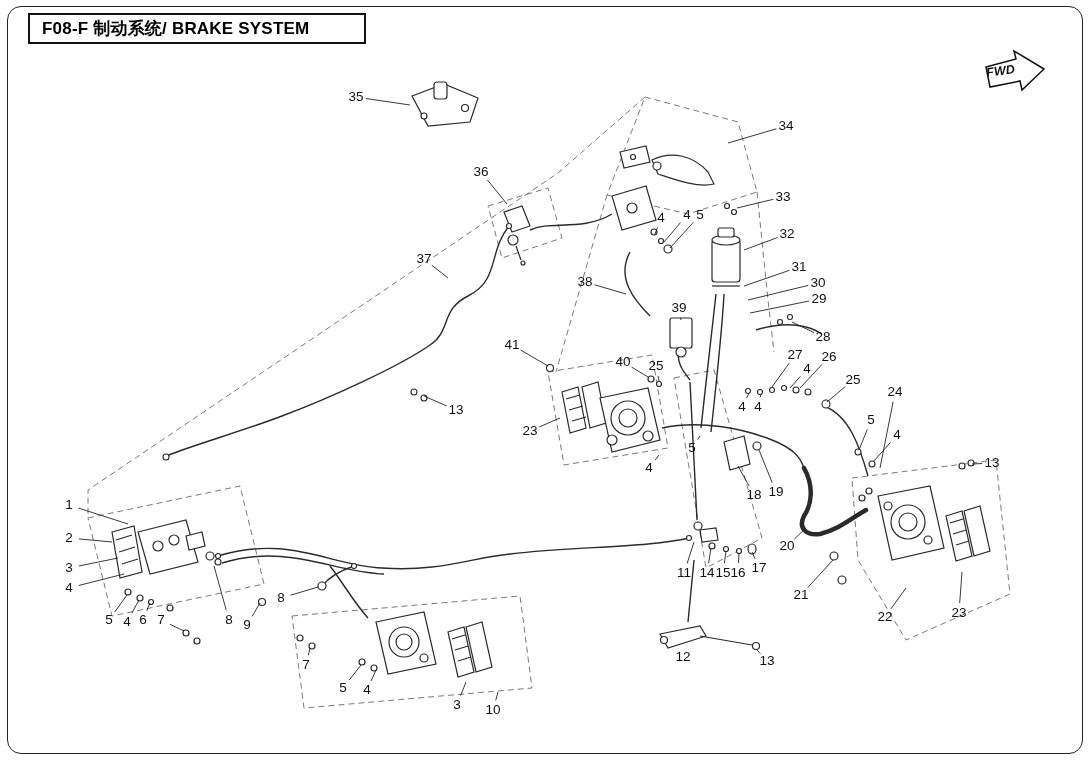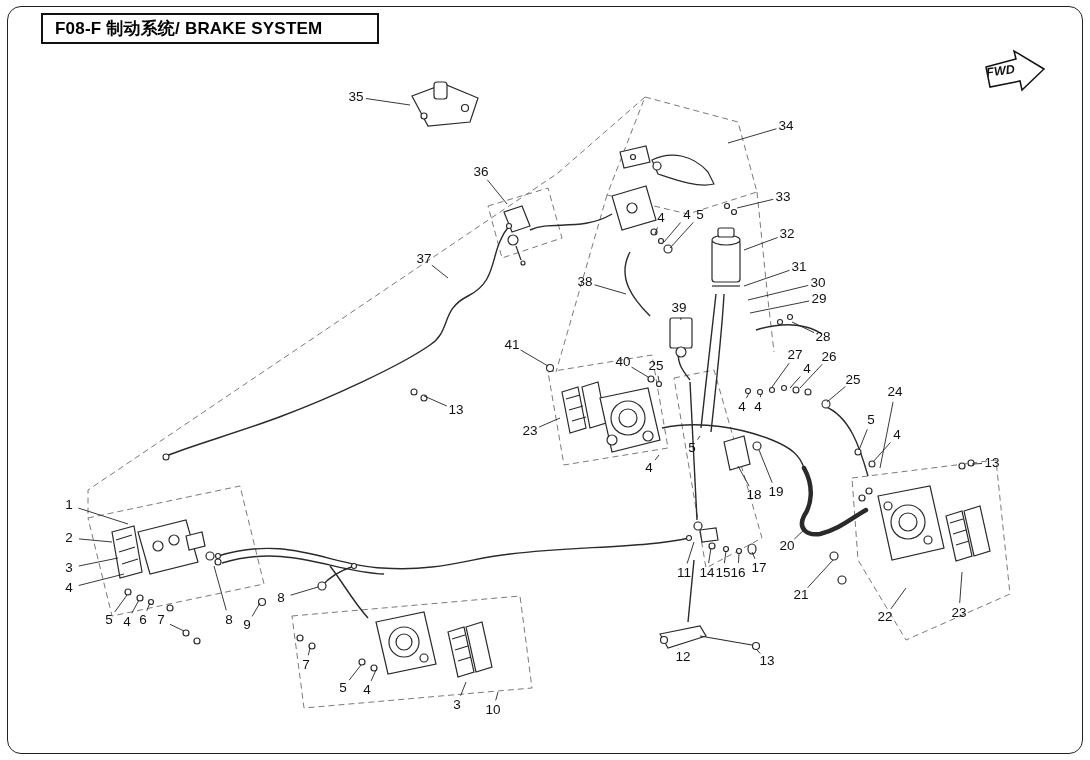--- a/index.html
+++ b/index.html
@@ -1,20 +1,20 @@
 <!DOCTYPE html>
 <html><head>
 <meta charset="utf-8">
 <style>
   * { margin:0; padding:0; box-sizing:border-box; }
   html,body { background:#ffffff; font-family:"Liberation Sans", sans-serif; }
   .page { position:relative; width:1090px; height:760px; background:#fff; overflow:hidden; }
   .frame { position:absolute; left:7px; top:6px; width:1076px; height:748px;
            border:1.5px solid #222; border-radius:14px; }
-  .title-box { position:absolute; left:41px; top:13px; min-width:338px; height:31px;
+  .title-box { position:absolute; left:28px; top:13px; min-width:338px; height:31px;
                border:2px solid #111; background:#fff; display:flex; align-items:center;
                padding:0 12px; font-weight:bold; font-size:17px; color:#000;
                letter-spacing:0.2px; z-index:3; }
   svg.layer { position:absolute; left:0; top:0; }
   .callout-layer text { font-family:"Liberation Sans", sans-serif; font-size:13.5px;
                         fill:#111; }
   .fwd-text { font-style:italic; font-weight:bold; font-size:12.5px; fill:#111;
               font-family:"Liberation Sans", sans-serif; }
 </style>
 </head>

